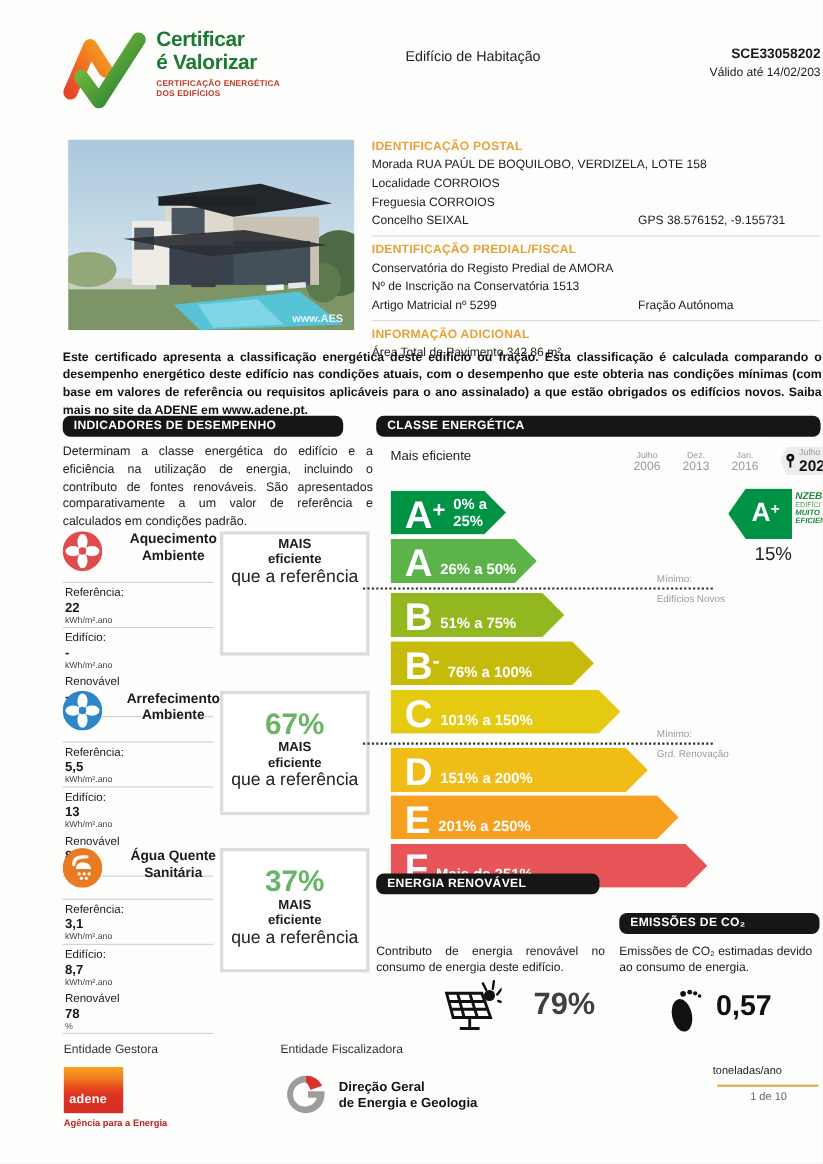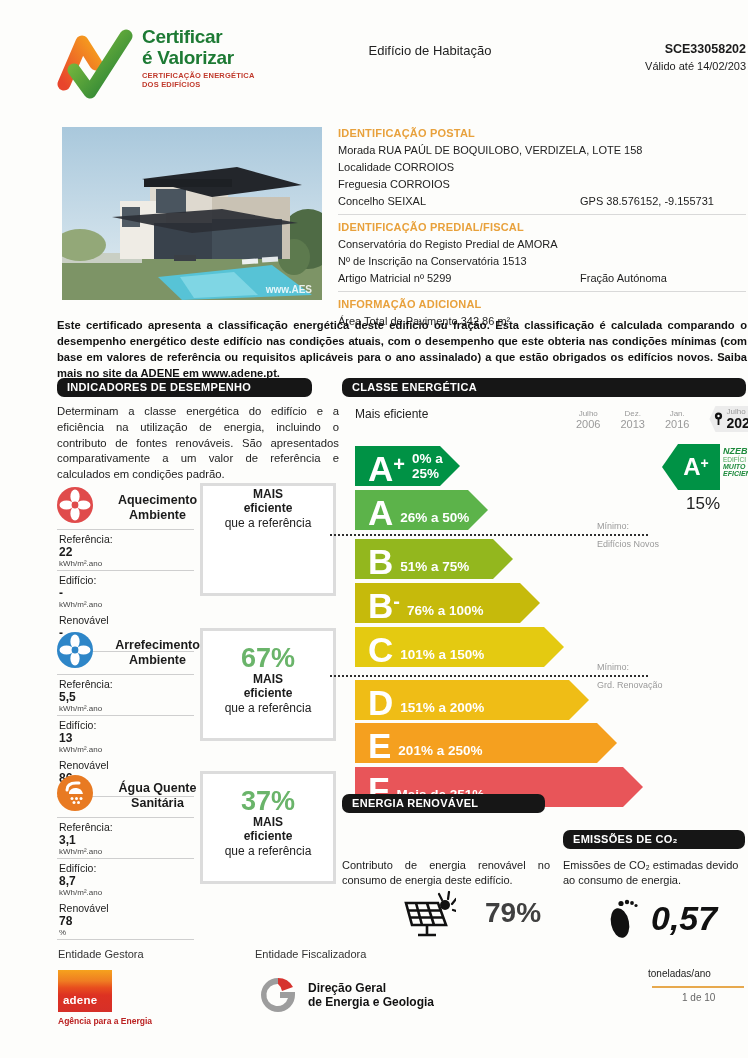--- a/index.html
+++ b/index.html
@@ -42,35 +42,35 @@
         border-radius:7px;height:19px;line-height:19px;padding-left:10px;letter-spacing:0.3px;}
   .pill-ind{left:57px;top:378px;width:245px;}
   .pill-cls{left:342px;top:378px;width:394px;}
   .pill-ren{left:342px;top:794px;width:193px;}
   .pill-co2{left:563px;top:830px;width:172px;}
 
   
   .ind-desc{left:57px;top:404px;width:282px;font-size:11.3px;line-height:1.4;
             text-align:justify;color:#222;}
   .ind-card{left:57px;width:275px;height:110px;}
-  .ind-head{display:flex;align-items:flex-end;gap:12px;height:40px;}
+  .ind-head{display:flex;align-items:flex-start;gap:12px;height:40px;}
   .ind-icon{width:36px;height:36px;flex:0 0 auto;}
   .ind-title{font-weight:bold;font-size:12.5px;line-height:15px;width:105px;text-align:center;}
   .ind-rows{width:137px;margin-top:6px;}
   .ind-row{display:flex;align-items:baseline;font-size:10.5px;padding:3px 0 2px 0;flex-direction:column;}
   .ind-row.bt{border-top:1px solid #cfcfcf;}
   .ind-rows .lbl{width:66px;}
   .ind-rows .val{font-weight:bold;font-size:12px;}
   .ind-rows .unit{font-size:8px;color:#444;margin-left:2px;}
   .ind-box{position:absolute;left:143px;top:0;width:130px;height:107px;
            border:3px solid #dcdcdc;background:#fff;text-align:center;}
   .ind-box .pct{font-size:27px;font-weight:bold;color:#6ab46a;margin-top:14px;line-height:26px;}
   .ind-box .l1{font-size:12px;font-weight:bold;margin-top:1px;}
   .ind-box .l2{font-size:12px;font-weight:bold;}
-  .ind-box .l3{font-size:12px;margin-top:1px;color:#222;}
+  .ind-box .l3{font-size:16px;margin-top:1px;color:#222;}
 
   
   .mais-ef{left:355px;top:407px;font-size:12px;color:#222;}
   .timeline{left:576px;top:406px;display:flex;align-items:center;gap:20px;}
   .tl-item{text-align:center;color:#9a9a9a;font-size:8px;line-height:9px;}
   .tl-item .yr{font-size:11px;line-height:12px;}
   .tl-active{display:flex;align-items:center;gap:3px;background:#ececec;
              border-radius:3px;padding:2px 8px 2px 5px;
              clip-path:polygon(6px 0,100% 0,100% 100%,6px 100%,0 50%);}
   .tl-active .mon{font-size:8px;color:#999;line-height:8px;}
@@ -90,21 +90,21 @@
   .badge-pct{left:662px;top:494px;width:58px;text-align:right;font-size:17px;color:#222;}
   .nzeb{left:723px;top:446px;width:25px;overflow:hidden;white-space:nowrap;color:#1d8a3c;}
   .nzeb .n1{font-size:9px;font-weight:bold;font-style:italic;}
   .nzeb .n2{font-size:6.5px;color:#4aa457;}
   .nzeb .n3{font-size:7px;font-weight:bold;font-style:italic;}
 
   
   .ren-desc{left:342px;top:858px;width:208px;font-size:11px;line-height:1.35;text-align:justify;}
   .co2-desc{left:563px;top:858px;width:180px;font-size:11px;line-height:1.35;}
   .ren-val{left:485px;top:897px;font-size:28px;font-weight:bold;color:#404040;}
-  .co2-val{left:651px;top:899px;font-size:34px;font-weight:bold;color:#111;font-style:italic;}
+  .co2-val{left:651px;top:899px;font-size:26px;font-weight:bold;color:#111;}
   .co2-unit{left:648px;top:968px;font-size:10px;color:#222;}
 
   
   .foot-lbl{font-size:11px;color:#333;}
   .adene-box{left:58px;top:970px;width:54px;height:42px;
              background:linear-gradient(180deg,#f6a21d 0%,#ef7d22 26%,#e84e1e 42%,#dd3222 60%,#d62f28 100%);
              display:flex;align-items:flex-end;}
   .adene-box span{color:#fff;font-weight:bold;font-size:11.5px;margin:0 0 6px 5px;letter-spacing:0.2px;}
   .adene-sub{left:58px;top:1016px;font-size:8.5px;font-weight:bold;color:#b22;}
   .dgeg{left:258px;top:976px;display:flex;align-items:center;gap:10px;}

